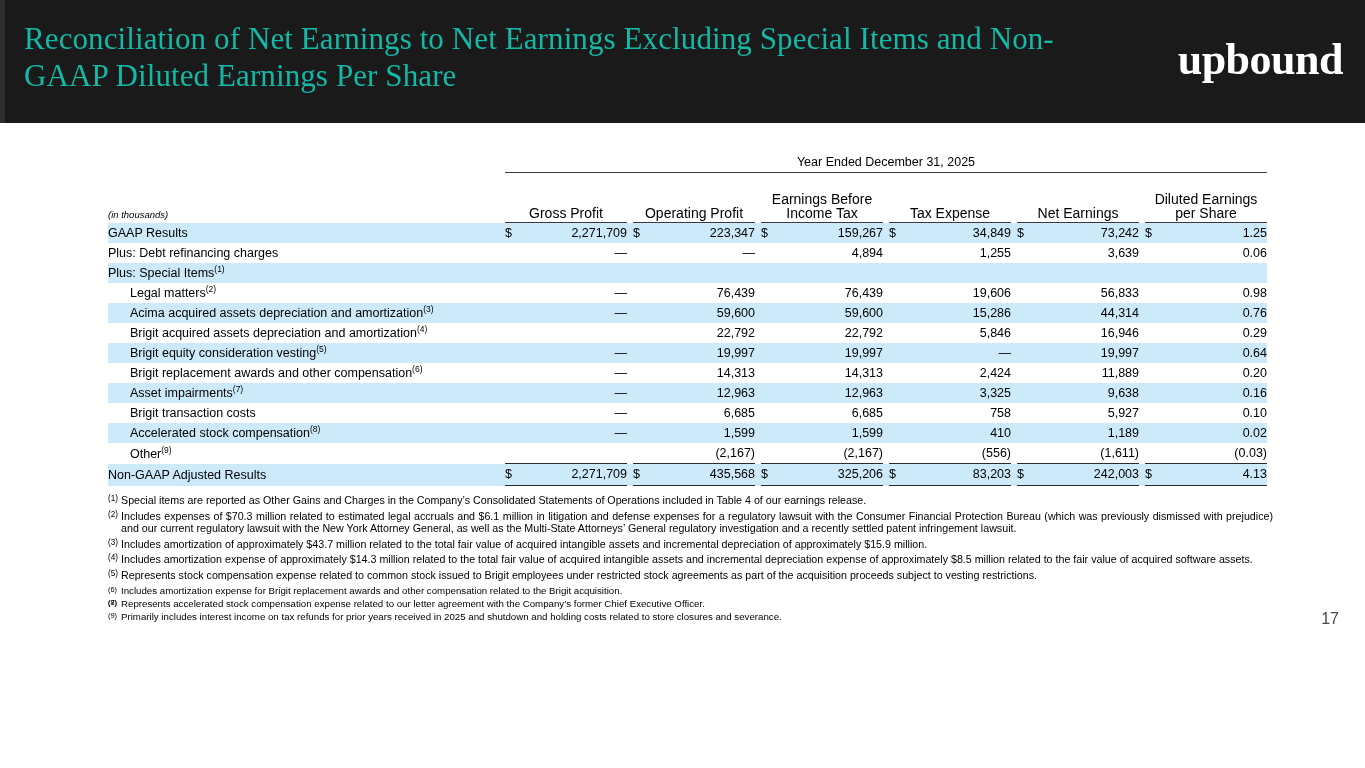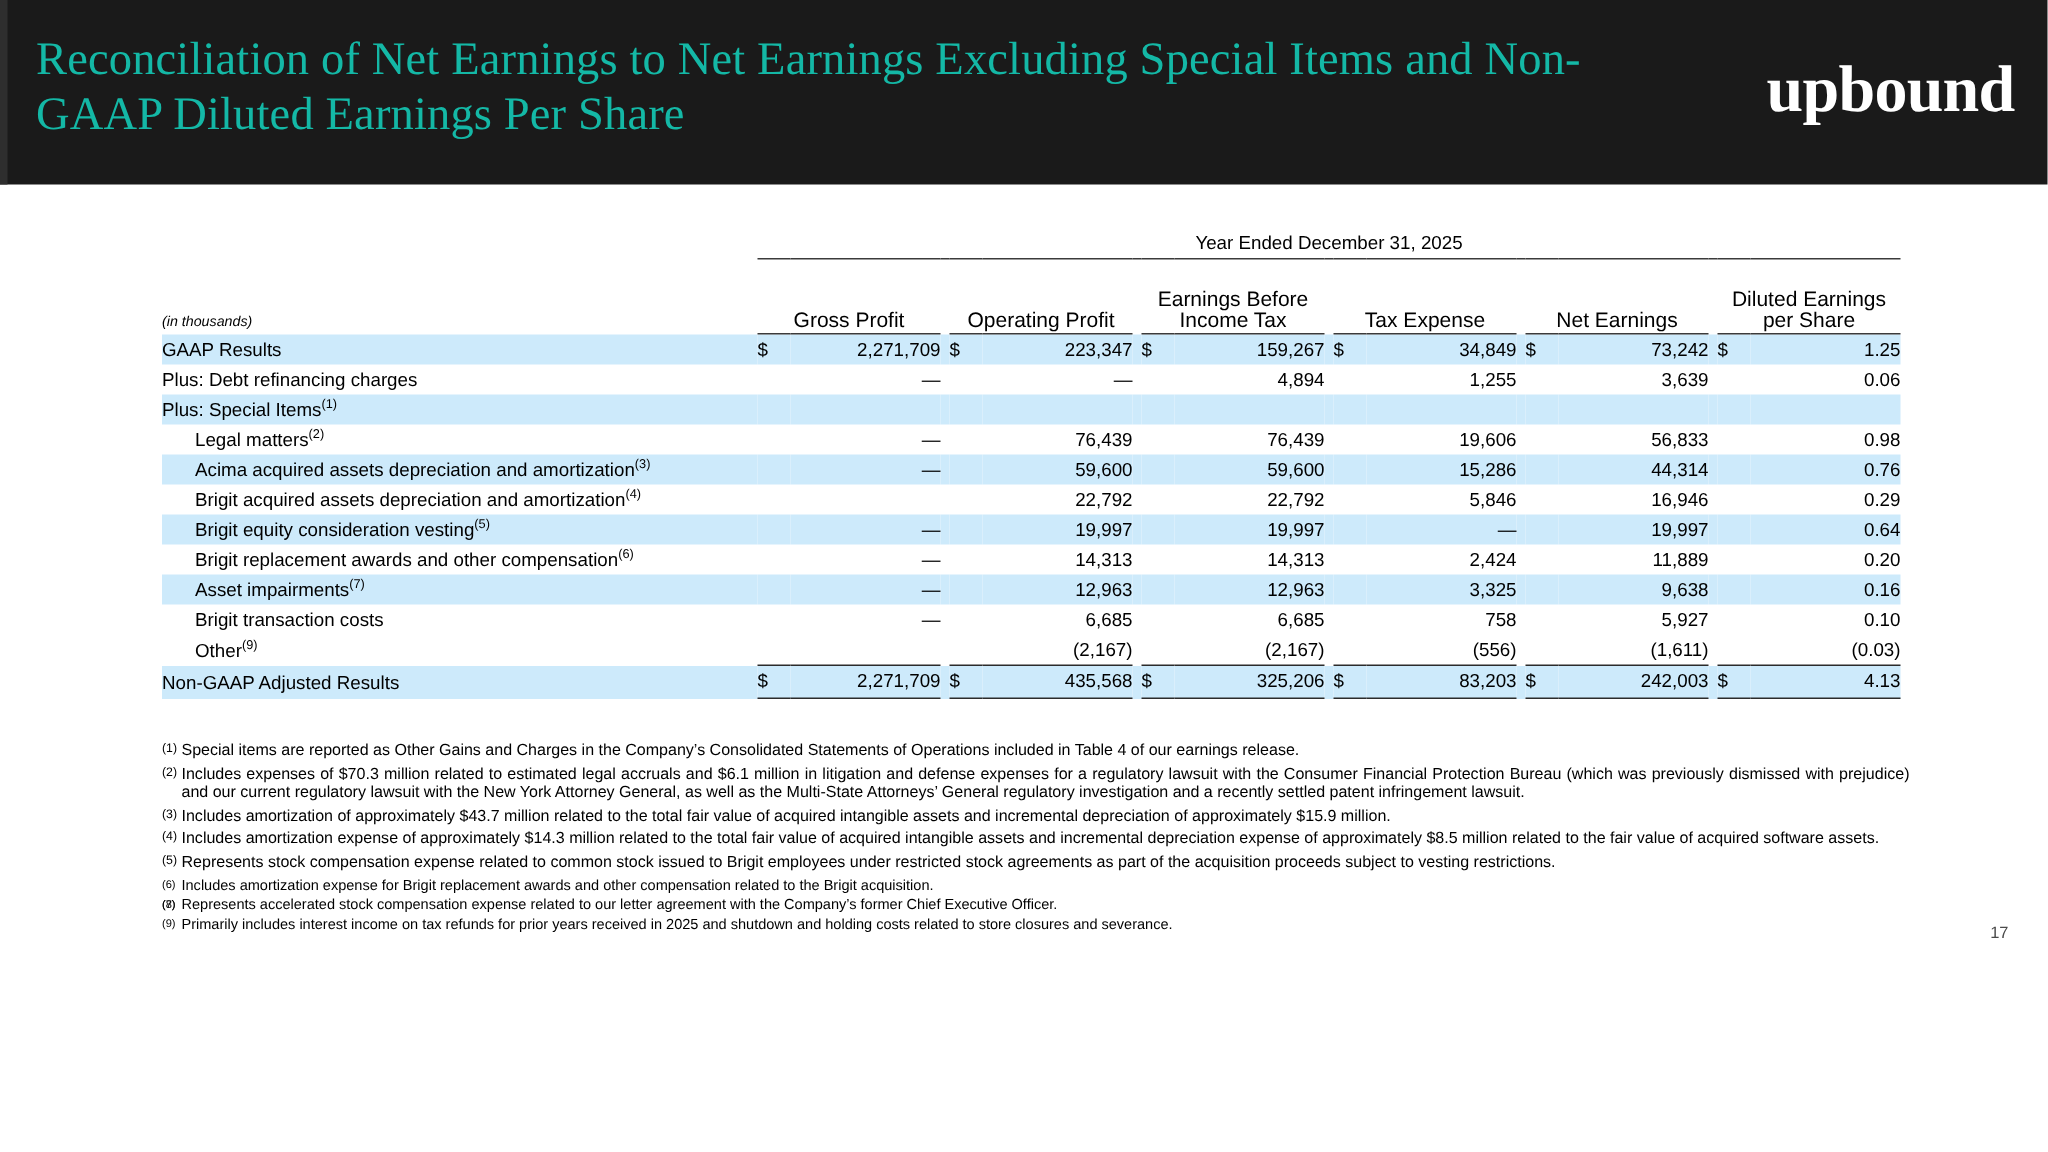--- a/index.html
+++ b/index.html
@@ -100,21 +100,21 @@
     position:relative;
   }
   .note .mk{
     position:absolute;left:0;top:-1px;
     font-size:8.2px;
   }
   .note.small{font-size:9.7px;line-height:11.4px;margin-bottom:2px;}
   .note.small .mk{font-size:7.4px;}
   .page-num{
     position:absolute;right:26px;bottom:18px;
-    font-size:11px;color:#4a4a4a;
+    font-size:16px;color:#4a4a4a;
   }
 </style>
 </head>
 <body>
 
 <div class="slide-header">
   <div class="header-edge"></div>
   <div class="slide-title">Reconciliation of Net Earnings to Net Earnings Excluding Special Items and Non-GAAP Diluted Earnings Per Share</div>
   <div class="brand-logo">upbound</div>
 </div>
@@ -360,20 +360,40 @@
           <td class="num">6,685</td>
           <td></td>
           <td class="cur"></td>
           <td class="num">758</td>
           <td></td>
           <td class="cur"></td>
           <td class="num">5,927</td>
           <td></td>
           <td class="cur"></td>
           <td class="num">0.10</td>
+        </tr>
+        <tr class="row shade">
+          <td class="lbl indent">Accelerated stock compensation<sup>(8)</sup></td>
+          <td class="cur"></td>
+          <td class="num dash">—</td>
+          <td></td>
+          <td class="cur"></td>
+          <td class="num">1,599</td>
+          <td></td>
+          <td class="cur"></td>
+          <td class="num">1,599</td>
+          <td></td>
+          <td class="cur"></td>
+          <td class="num">410</td>
+          <td></td>
+          <td class="cur"></td>
+          <td class="num">1,189</td>
+          <td></td>
+          <td class="cur"></td>
+          <td class="num">0.02</td>
         </tr>
         <tr class="row">
           <td class="lbl indent">Other<sup>(9)</sup></td>
           <td class="cur"></td>
           <td class="num"></td>
           <td></td>
           <td class="cur"></td>
           <td class="num">(2,167)</td>
           <td></td>
           <td class="cur"></td>

